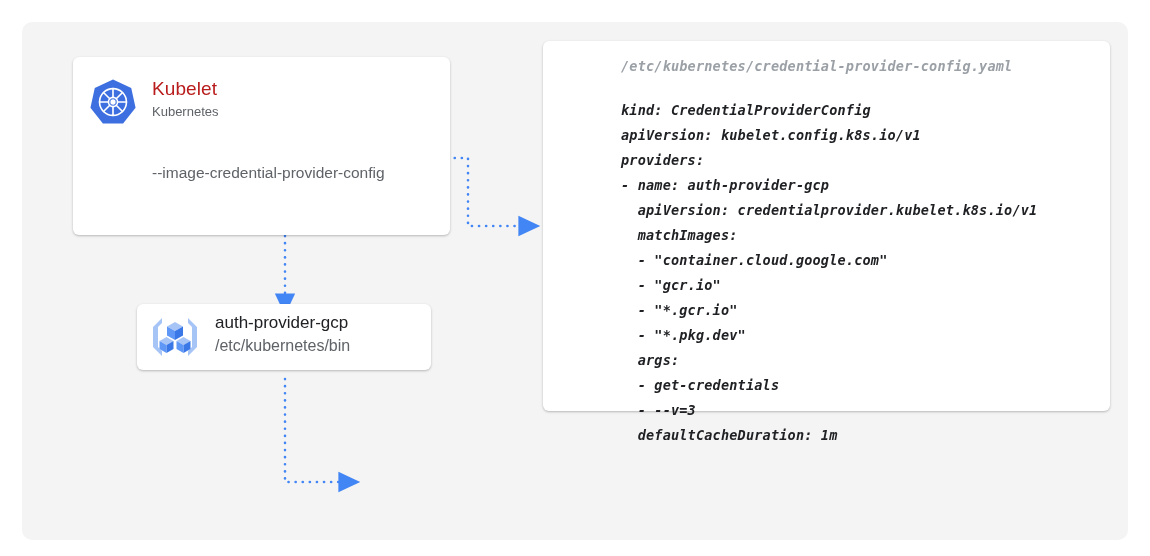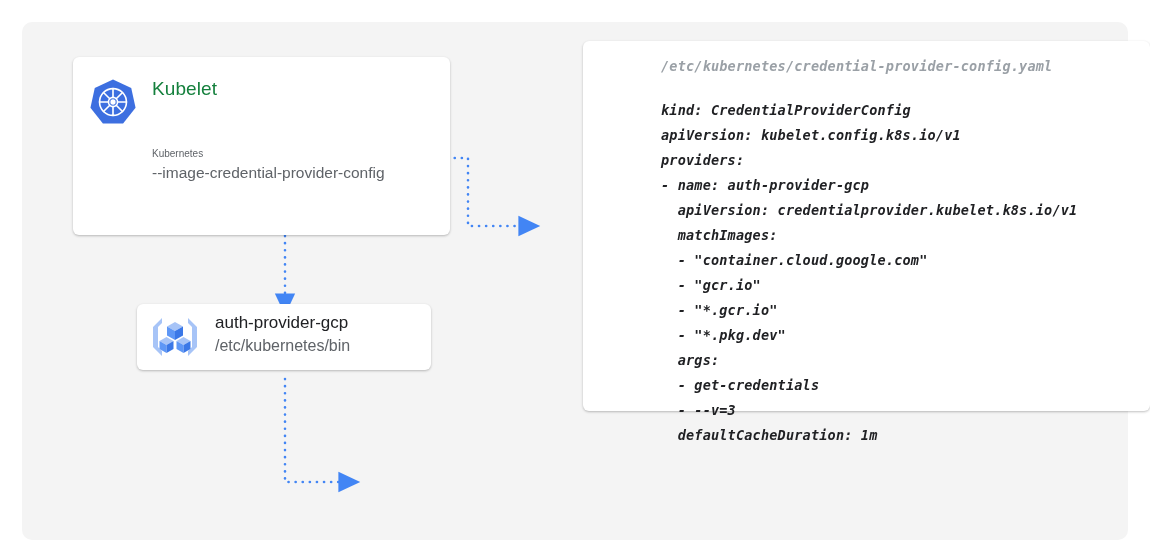--- a/index.html
+++ b/index.html
@@ -49,31 +49,30 @@
     left: 16px;
     top: 21px;
     width: 48px;
     height: 48px;
   }
   #kubelet-card .title {
     position: absolute;
     left: 79px;
     top: 21px;
     font-size: 19px;
-    color: #15803d;
+    color: #b91c1c;
     letter-spacing: 0.1px;
     text-align: right;
   }
   #kubelet-card .subtitle {
     position: absolute;
     left: 79px;
     top: 47px;
-    font-size: 10px;
-    color: #5f6368;
-    margin-top: 44px;
+    font-size: 13px;
+    color: #5f6368;
   }
   #kubelet-card .flag1 {
     position: absolute;
     left: 79px;
     top: 107px;
     font-size: 15.5px;
     color: #5f6368;
     white-space: nowrap;
   }
   #kubelet-card .flag2 {
@@ -142,21 +141,20 @@
     font-size: 15px;
     color: #5f6368;
   }
 
   
   #yaml-card {
     left: 543px;
     top: 41px;
     width: 567px;
     height: 370px;
-    margin-left: 40px;
   }
   #yaml-card .yaml-path {
     position: absolute;
     left: 78px;
     top: 17px;
     font-family: "DejaVu Sans Mono", monospace;
     font-style: italic;
     font-weight: bold;
     font-size: 13.5px;
     letter-spacing: 0.2px;

